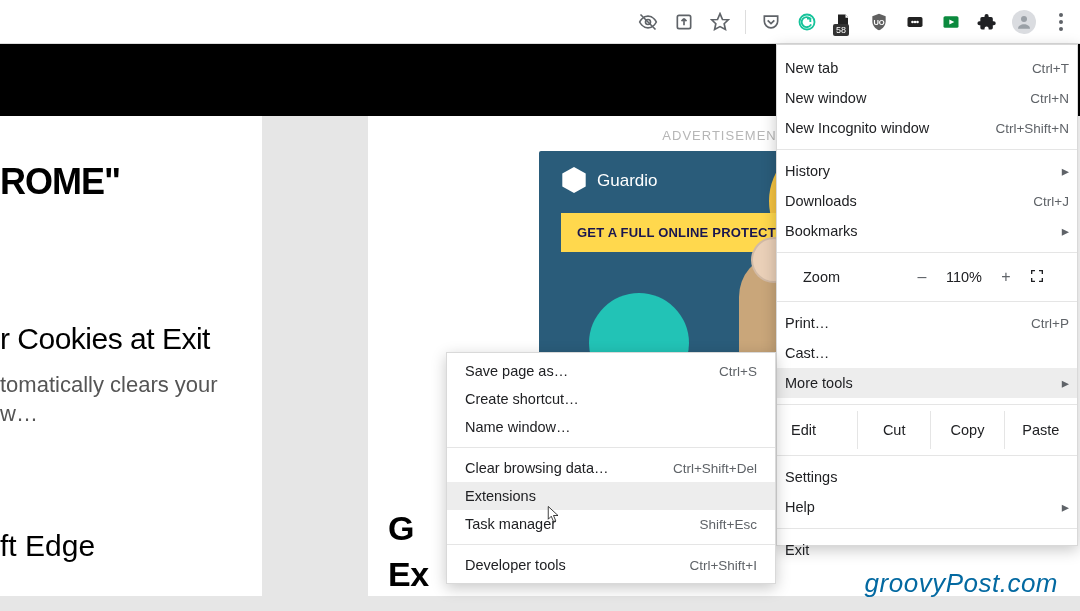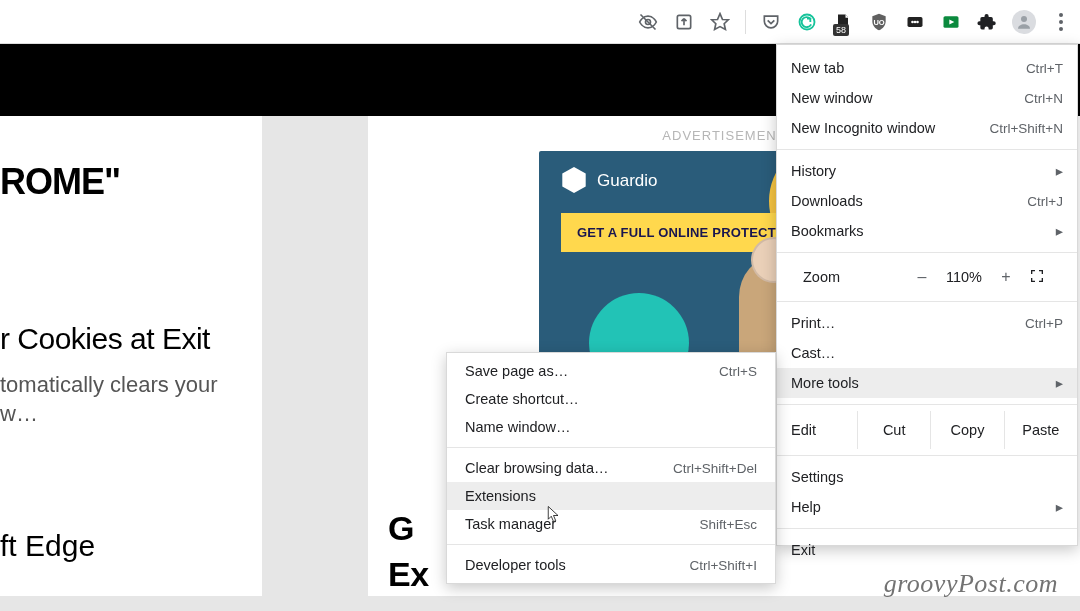--- a/index.html
+++ b/index.html
@@ -41,21 +41,21 @@
 .ad-p1 { right: 100px; background:#c9a67a; }
 .ad-p2 { right: 30px;  background:#e0b58a; }
 .ad-head { width: 46px; height: 46px; border-radius: 50%; background:#ead0b8; margin: -20px auto 0 auto; border: 2px solid rgba(0,0,0,0.1); }
 
 .mid-headlines { position: absolute; left: 20px; top: 390px; }
 .mid-headlines .h3 { font-size: 34px; font-weight: 700; letter-spacing: -0.5px; line-height: 1.35; }
 .mid-sub { position:absolute; left: 20px; top: 490px; font-size: 22px; color: #555; }
 
 
 .menu-main { position: absolute; top: 44px; right: 2px; width: 302px; bottom: 65px; background: #fff; box-shadow: 0 4px 14px rgba(0,0,0,0.22); border: 1px solid #d9d9d9; z-index: 30; font-size: 14.5px; color: #202124; }
-.menu-main .item { display: flex; align-items: center; height: 30px; padding: 0 14px; justify-content: space-between; }
+.menu-main .item { display: flex; align-items: center; height: 30px; padding: 0 8px; justify-content: space-between; }
 .menu-main .item.hov { background: #ededed; }
 .menu-main .lab { flex: 1; }
 .menu-main .sc { color: #5f6368; font-size: 13.5px; }
 .menu-main .arr { color: #5f6368; }
 .menu-main hr { border: none; border-top: 1px solid #e5e5e5; margin: 6px 0; }
 .zoom-row { display: flex; align-items: center; height: 36px; padding: 0 26px; }
 .zoom-row .zl { flex: 1; }
 .zoom-row .zm, .zoom-row .zp { width: 34px; text-align: center; color: #5f6368; font-size: 16px; }
 .zoom-row .zv { width: 50px; text-align: center; }
 .zoom-row .fs { width: 28px; text-align: center; }
@@ -72,21 +72,21 @@
 .menu-sub .item.hov { background: #ededed; }
 .menu-sub .lab { flex: 1; }
 .menu-sub .sc { color: #5f6368; font-size: 13.5px; }
 .menu-sub hr { border: none; border-top: 1px solid #e5e5e5; margin: 6px 0; }
 
 
 .cursor { position: absolute; z-index: 50; pointer-events: none; }
 .cursor svg { width: 18px; height: 18px; }
 
 
-.watermark { position: absolute; right: 22px; bottom: 12px; color: #737373; font-family: Liberation Serif, serif; font-size: 26px; font-style: italic; letter-spacing: 0.5px; z-index: 60; margin-top: 17px; }
+.watermark { position: absolute; right: 22px; bottom: 12px; color: #0369a1; font-family: Liberation Sans, sans-serif; font-size: 26px; font-style: italic; letter-spacing: 0.5px; z-index: 60; margin-top: 17px; }
 
 
 .bottom-strip { position:absolute; left:0; right:0; bottom:0; height:15px; background:#e6e6e6;}
 </style>
 </head>
 <body>
 
 <div class="toolbar">
   <div class="ico">
       <svg viewBox="0 0 24 24" fill="none" stroke="#5f6368" stroke-width="2">

